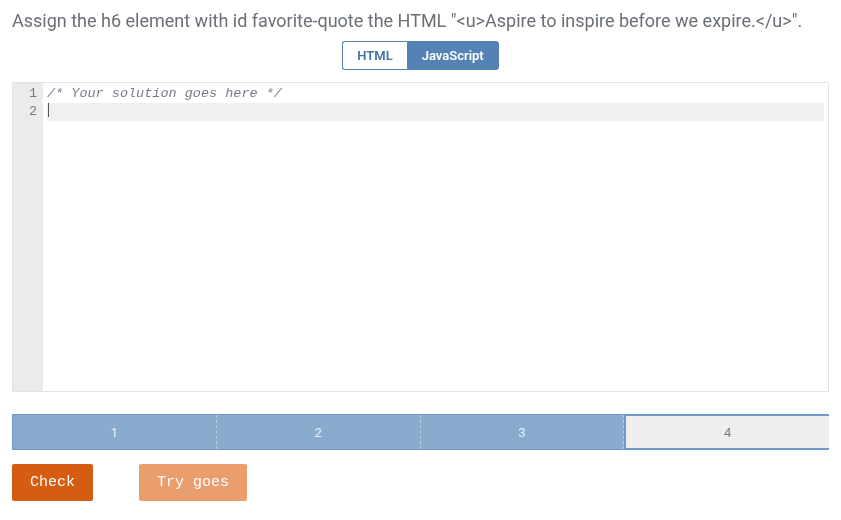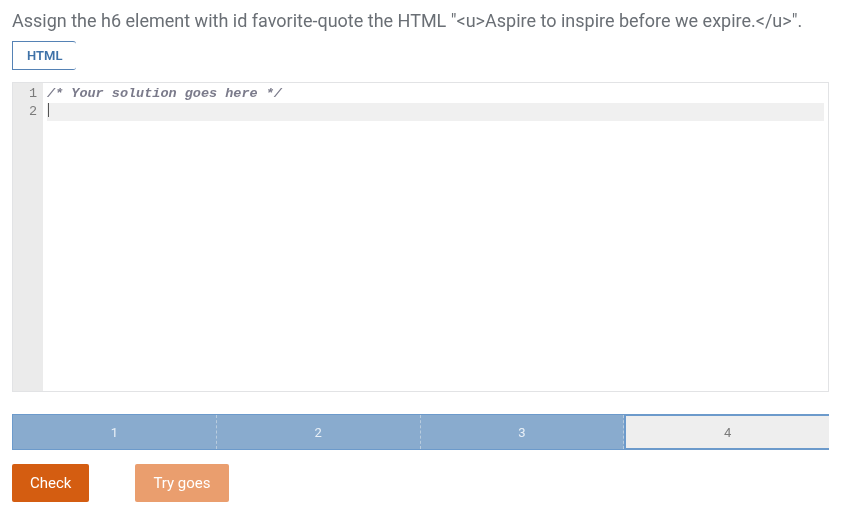--- a/index.html
+++ b/index.html
@@ -12,21 +12,21 @@
     color: #6a6f75;
   }
   .prompt {
     font-size: 18px;
     color: #6a6f75;
     margin-bottom: 10px;
     font-weight: 400;
   }
   .tabs {
     display: flex;
-    justify-content: space-between;
+    justify-content: center;
     margin-bottom: 12px;
   }
   .tab {
     font-size: 13px;
     font-weight: 600;
     padding: 7px 14px;
     border: 1px solid #5582b5;
     cursor: pointer;
     line-height: 1;
   }
@@ -51,21 +51,20 @@
     padding: 2px 6px 2px 4px;
     min-width: 30px;
     user-select: none;
   }
   .gutter div { height: 18px; line-height: 18px; }
   .code {
     flex: 1;
     padding: 2px 4px;
     font-style: italic;
     color: #7b7b8b;
-    font-weight: bold;
   }
   .code-line { height: 18px; line-height: 18px; white-space: pre; }
   .code-line.highlight { background: #f0f0f0; width: 100%; }
   .cursor-bar {
     display: inline-block;
     width: 1px;
     height: 14px;
     background: #555;
     vertical-align: -2px;
     margin-left: 1px;
@@ -90,40 +89,42 @@
   .step-current {
     background: #eeeeee;
     color: #7b7b7b;
     border: 2px solid #6c9acb;
     margin: -1px -1px -1px 0;
   }
   .buttons {
     margin-top: 14px;
     display: flex;
     gap: 46px;
+    font-family: Liberation Mono, monospace;
   }
   .btn {
     border: none;
     color: #fff;
     font-size: 15px;
     padding: 10px 18px;
     border-radius: 2px;
     cursor: pointer;
     font-family: inherit;
   }
   .btn-primary { background: #d45d11; }
   .btn-secondary { background: #ea9e6e; }
 </style>
 </head>
 <body>
 
 <div class="prompt">Assign the h6 element with id favorite-quote the HTML "&lt;u&gt;Aspire to inspire before we expire.&lt;/u&gt;".</div>
 
 <div class="tabs">
   <div class="tab tab-inactive">HTML</div>
+  <div class="tab tab-active">JavaScript</div>
 </div>
 
 <div class="editor">
   <div class="gutter">
     <div>1</div>
     <div>2</div>
   </div>
   <div class="code">
     <div class="code-line">/* Your solution goes here */</div>
     <div class="code-line highlight"><span class="cursor-bar"></span></div>

